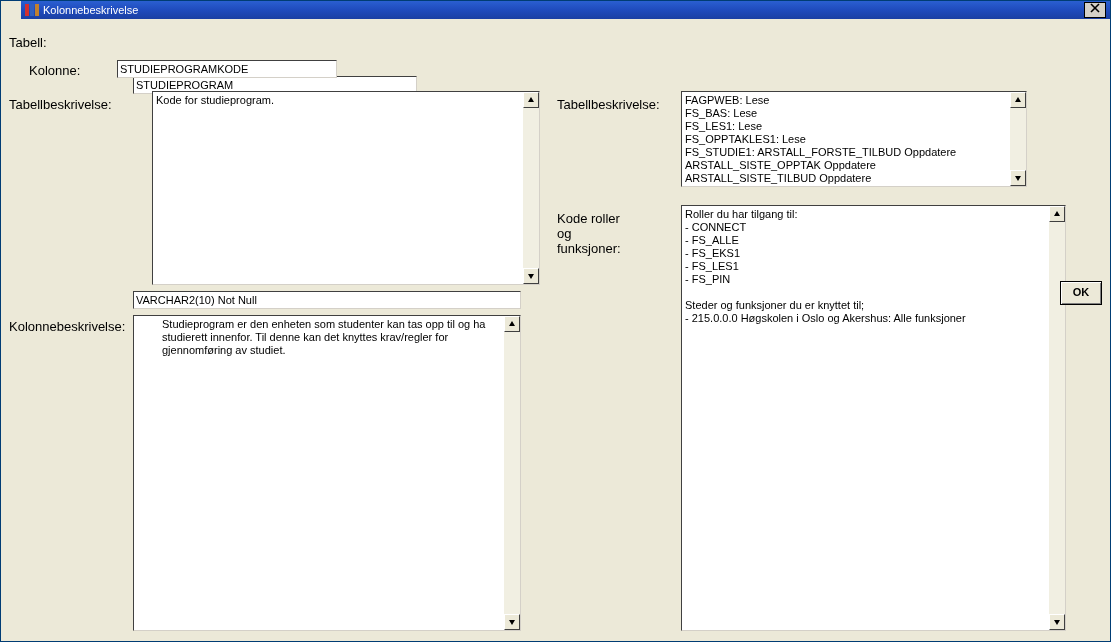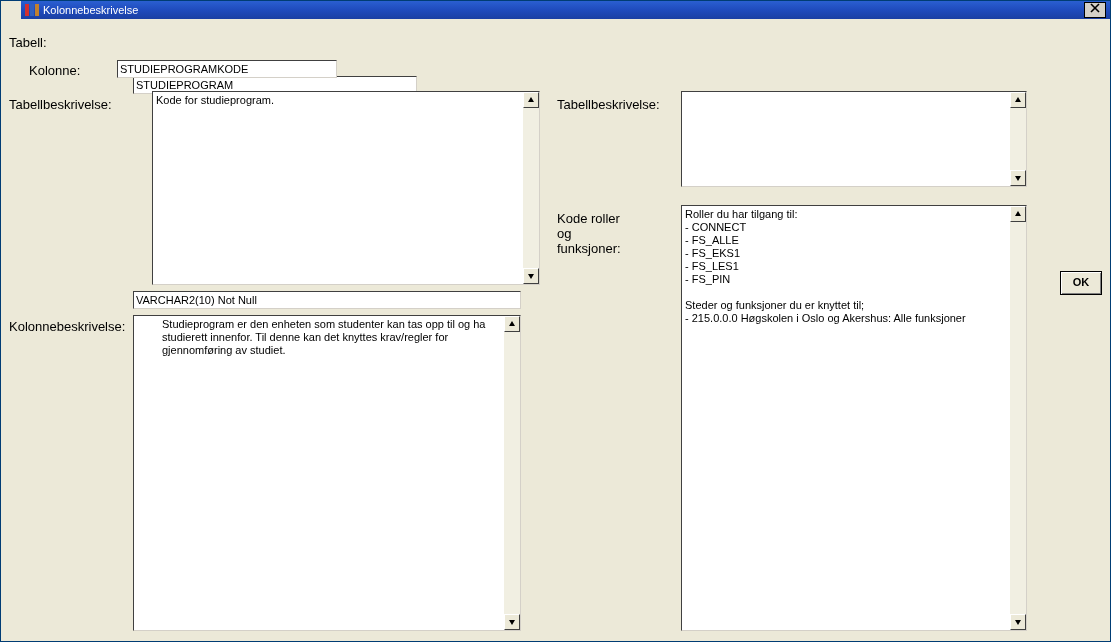--- a/index.html
+++ b/index.html
@@ -206,36 +206,42 @@
         <div class="track"></div>
         <div class="arrow">
             <svg viewBox="0 0 8 8">
               <polygon points="1,2 7,2 4,7" fill="#000"></polygon>
             </svg>
           </div>
       </div>
     </div>
 
     <div class="field textarea" style="left:680px; top:72px; width:346px; height:96px;">
-      <div class="vscroll">
-        <div class="arrow">
-            <svg viewBox="0 0 8 8">
-              <polygon points="4,1 7,6 1,6" fill="#000"></polygon>
-            </svg>
-          </div>
-        <div class="track"></div>
-        <div class="arrow">
-            <svg viewBox="0 0 8 8">
-              <polygon points="1,2 7,2 4,7" fill="#000"></polygon>
-            </svg>
-          </div>
-      </div>
-    </div>
-
-    <div class="field textarea" style="left:680px; top:186px; width:346px; height:426px;">
+      <div class="content">FAGPWEB: Lese
+FS_BAS: Lese
+FS_LES1: Lese
+FS_OPPTAKLES1: Lese
+FS_STUDIE1: ARSTALL_FORSTE_TILBUD Oppdatere
+ARSTALL_SISTE_OPPTAK Oppdatere ARSTALL_SISTE_TILBUD Oppdatere</div>
+      <div class="vscroll">
+        <div class="arrow">
+            <svg viewBox="0 0 8 8">
+              <polygon points="4,1 7,6 1,6" fill="#000"></polygon>
+            </svg>
+          </div>
+        <div class="track"></div>
+        <div class="arrow">
+            <svg viewBox="0 0 8 8">
+              <polygon points="1,2 7,2 4,7" fill="#000"></polygon>
+            </svg>
+          </div>
+      </div>
+    </div>
+
+    <div class="field textarea" style="left:680px; top:186px; width:385px; height:426px;">
       <div class="content">Roller du har tilgang til:
 - CONNECT
 - FS_ALLE
 - FS_EKS1
 - FS_LES1
 - FS_PIN
 
 Steder og funksjoner du er knyttet til;
 - 215.0.0.0 Høgskolen i Oslo og Akershus: Alle funksjoner</div>
       <div class="vscroll">
@@ -246,16 +252,16 @@
           </div>
         <div class="track"></div>
         <div class="arrow">
             <svg viewBox="0 0 8 8">
               <polygon points="1,2 7,2 4,7" fill="#000"></polygon>
             </svg>
           </div>
       </div>
     </div>
 
-    <div class="ok-btn" style="left:1059px; top:252px;">OK</div>
+    <div class="ok-btn" style="left:1059px; top:262px;">OK</div>
 
   </div>
 </div>
 
 </body></html>

